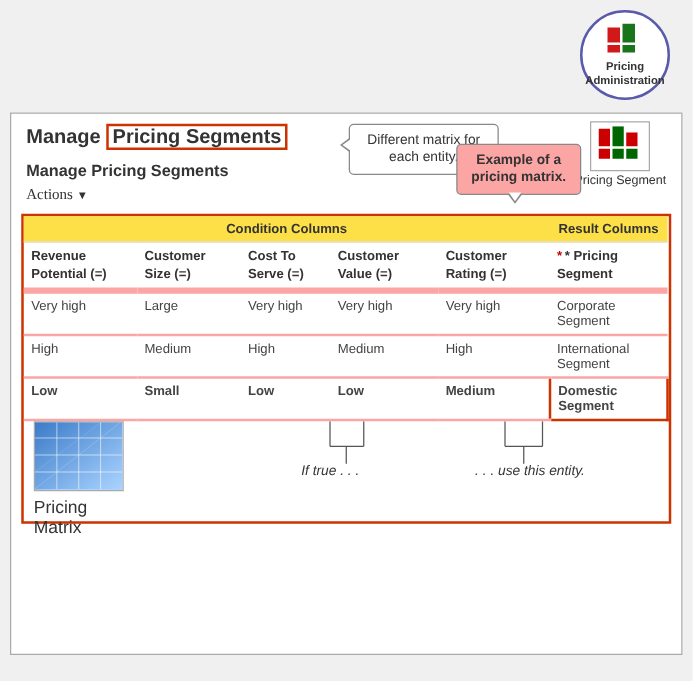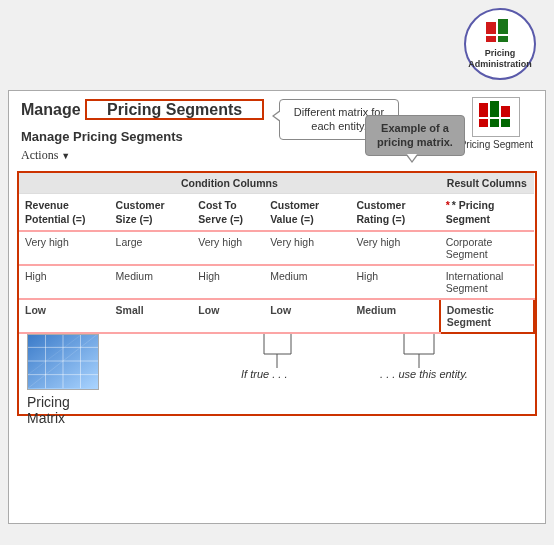--- a/index.html
+++ b/index.html
@@ -63,21 +63,21 @@
     }
 
     .panel-title {
       font-size: 16px;
       font-weight: bold;
       color: #333;
     }
 
     .title-highlight {
       border: 2px solid #cc3300;
-      padding: 0 20px;
+      padding: 0 3px;
     }
 
     
     .callout-top {
       position: absolute;
       top: 8px;
       left: 270px;
       background: white;
       border: 1px solid #888;
       border-radius: 4px;
@@ -139,21 +139,21 @@
       font-weight: bold;
       color: #333;
       position: relative;
     }
 
     
     .callout-matrix {
       position: absolute;
       top: -10px;
       right: 80px;
-      background: #a3a3a3;
+      background: #fca5a5;
       border: 1px solid #888;
       border-radius: 4px;
       padding: 5px 8px;
       font-size: 11px;
       color: #333;
       width: 100px;
       text-align: center;
       line-height: 1.3;
       z-index: 5;
     }
@@ -205,21 +205,21 @@
       position: relative;
     }
 
     table {
       width: 100%;
       border-collapse: collapse;
       font-size: 10.5px;
     }
 
     .col-header-row {
-      background: #e5e5e5;
+      background: #fde047;
     }
 
     .col-header-row td {
       text-align: center;
       font-weight: bold;
       padding: 4px 6px;
       border-bottom: 1px solid #ddd;
       color: #333;
     }
 
@@ -234,21 +234,21 @@
       color: #333;
     }
 
     .field-header-row td {
       padding: 5px 6px 4px 6px;
       font-weight: bold;
       font-size: 10.5px;
       color: #333;
       vertical-align: bottom;
       line-height: 1.3;
-      border-bottom: 2px solid #fca5a5;
+      border-bottom: 5px solid #fca5a5;
     }
 
     .field-header-row .result-col {
       color: #333;
     }
 
     .data-row td {
       padding: 4px 6px;
       color: #444;
       border-bottom: 2px solid #fca5a5;

